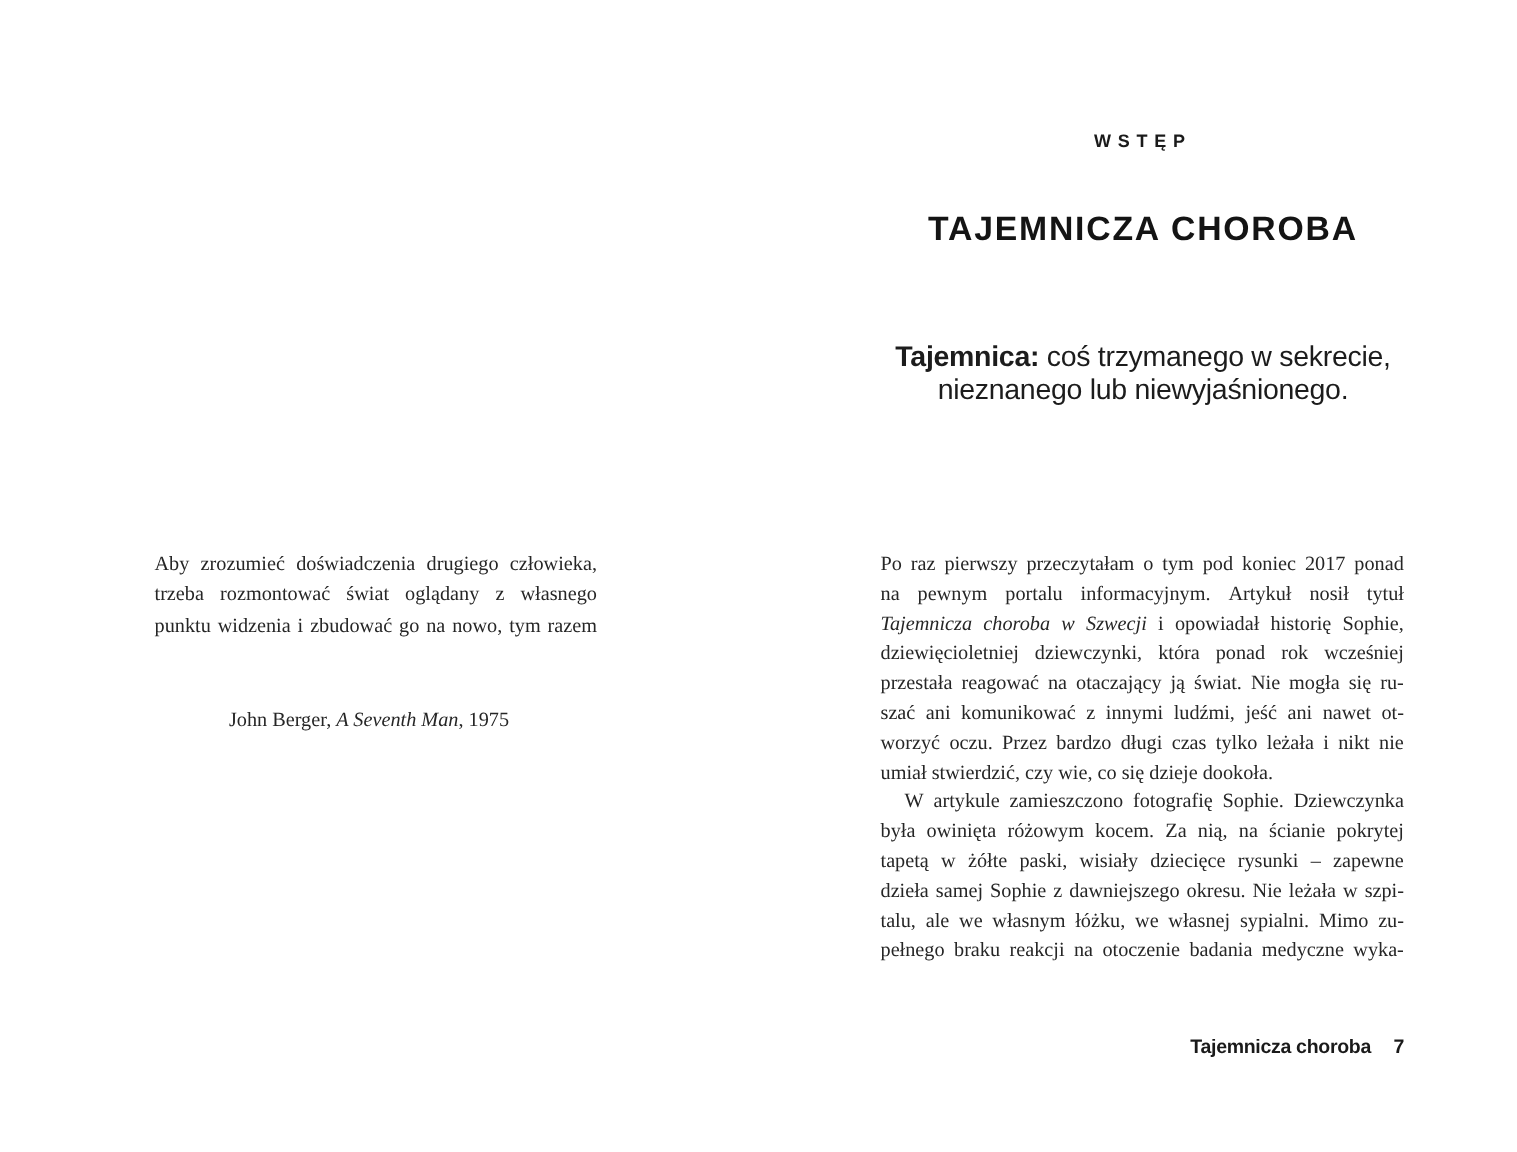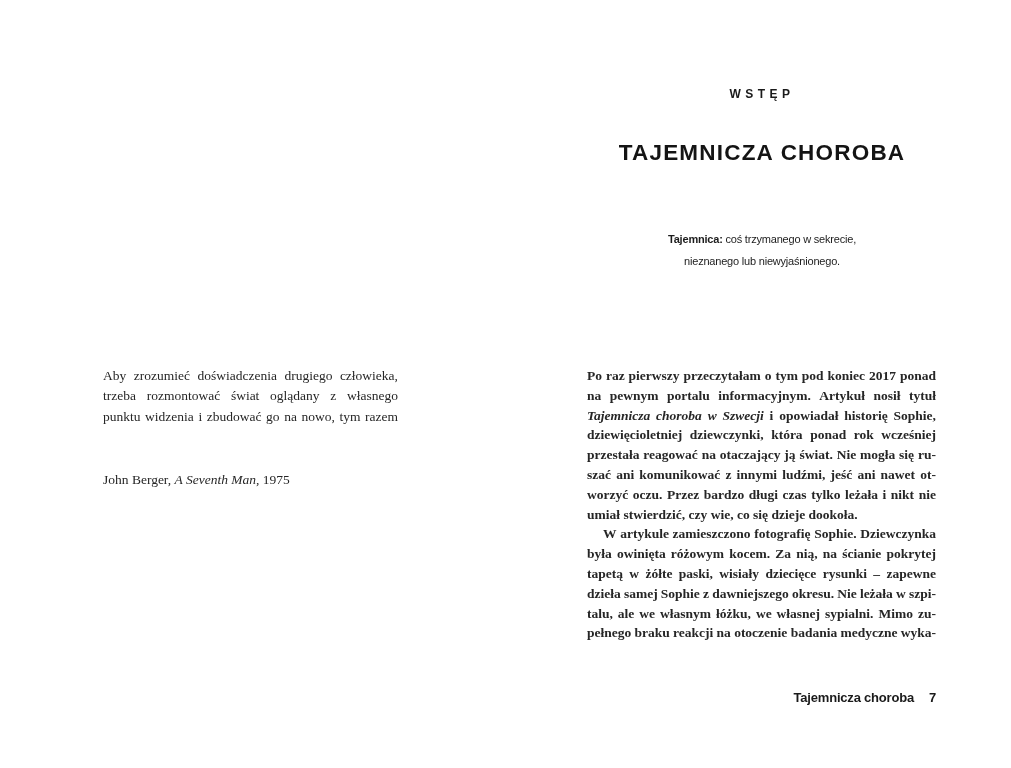--- a/index.html
+++ b/index.html
@@ -23,43 +23,43 @@
     position:absolute;left:570px;top:140px;width:384px;
     text-align:center;
     font-family:"Liberation Sans", sans-serif;
     font-size:22.5px;font-weight:800;letter-spacing:1.2px;
     color:#141414;
   }
   .definition{
     position:absolute;left:587px;top:228px;width:350px;
     text-align:center;
     font-family:"Liberation Sans", sans-serif;
-    font-size:11px;line-height:22px;letter-spacing:-0.2px;
+    font-size:19px;line-height:22px;letter-spacing:-0.2px;
     color:#1c1c1c;
   }
   
   .epigraph{
     position:absolute;left:103px;top:366px;width:295px;
     font-size:13.5px;
     color:#262626;
   }
   .epigraph .line{line-height:20.3px;}
   .epigraph-attribution{
     position:absolute;left:103px;top:470px;width:286px;
-    text-align:left;
+    text-align:center;
     font-size:13.5px;line-height:20px;
     color:#262626;
   }
   
   .body-text{
     position:absolute;left:587px;top:366px;width:349px;
     font-size:13.5px;
     color:#262626;
   }
-  .body-text .line{line-height:19.8px;font-weight:bold;}
+  .body-text .line{line-height:19.8px;}
   
   .line{white-space:nowrap;}
   .line.just{display:flex;justify-content:space-between;flex-wrap:nowrap;white-space:normal;}
   .line.ind{padding-left:16px;}
   .it{font-style:italic;}
   .bd{font-weight:700;}
   
   .running-footer{
     position:absolute;left:587px;top:690px;width:349px;
     text-align:right;

